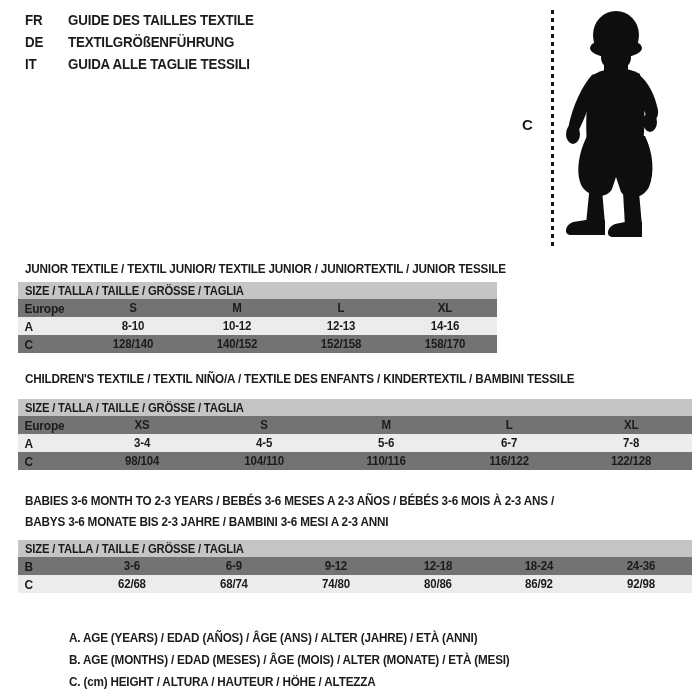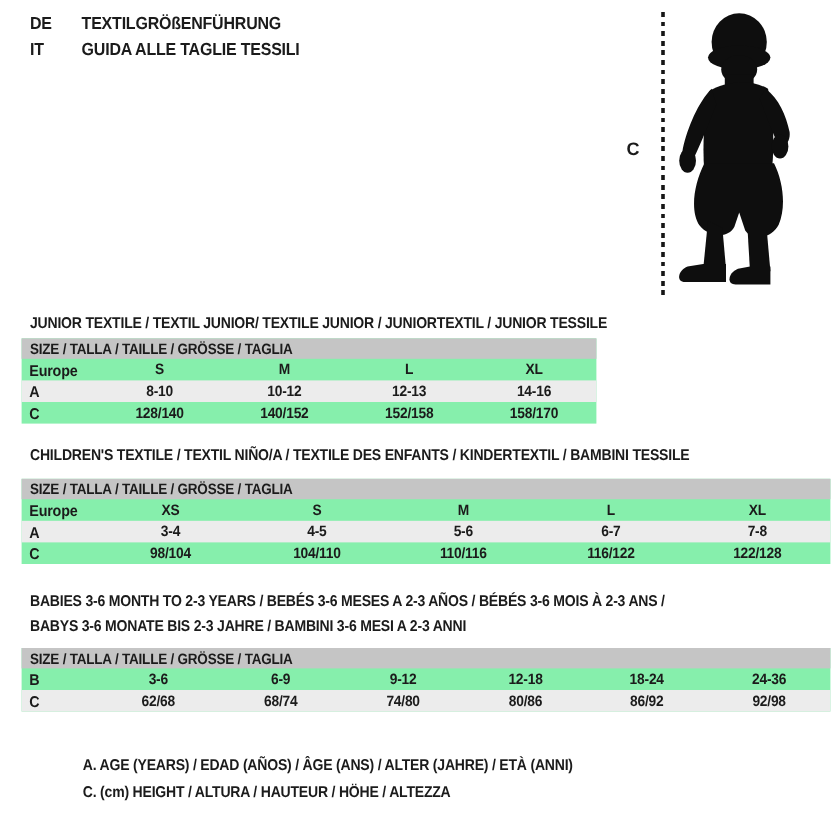--- a/index.html
+++ b/index.html
@@ -23,21 +23,21 @@
   
   .dash-line {
     left:551px; top:10px; width:3px; height:236px;
     background:repeating-linear-gradient(to bottom,#161616 0 4px,transparent 4px 8px);
   }
   .c-label { left:522px; top:116px; font-size:15px; }
   .figure-svg { left:557px; top:8px; width:120px; height:236px; }
 
   
   .ttitle { font-size:13px; white-space:nowrap; transform:scaleX(0.9); transform-origin:0 50%; }
-  .tgrid { background:#86efac; }
+  .tgrid { background:#737373; }
   .size-bar {
     height:17px; background:var(--bar-bg,#c5c5c5);
     display:flex; align-items:center; padding-left:7px; font-size:12.5px;
   }
   .size-bar span { white-space:nowrap; transform:scaleX(0.9); transform-origin:0 50%; }
   .trow { display:grid; align-items:center; height:18px; font-size:12.5px; }
   .cols-4 .trow { grid-template-columns:63px repeat(4,1fr); }
   .cols-5 .trow { grid-template-columns:63px repeat(5,1fr); }
   .cols-6 .trow { grid-template-columns:63px repeat(6,1fr); }
   .trow.shaded { background:var(--shade-bg,#ececec); }
@@ -55,20 +55,24 @@
   .t2-grid  { left:18px; top:399px; width:674px; }
   .t3-title1{ left:25px; top:493px; }
   .t3-title2{ left:25px; top:514px; }
   .t3-grid  { left:18px; top:540px; width:674px; }
 </style>
 </head>
 <body>
 
 <div class="abs lang-list">
   <div class="lang-row">
+    <span class="lang-code">FR</span>
+    <span class="lang-label">GUIDE DES TAILLES TEXTILE</span>
+  </div>
+  <div class="lang-row">
     <span class="lang-code">DE</span>
     <span class="lang-label">TEXTILGRÖßENFÜHRUNG</span>
   </div>
   <div class="lang-row">
     <span class="lang-code">IT</span>
     <span class="lang-label">GUIDA ALLE TAGLIE TESSILI</span>
   </div>
 </div>
 
 <div class="abs dash-line"></div>
@@ -189,15 +193,18 @@
         <span class="tcell">92/98</span>
       </div>
     </div>
 </div>
 
 <div class="abs footnotes">
   <div class="footnote">
       <span>A. AGE (YEARS) / EDAD (AÑOS) / ÂGE (ANS) / ALTER (JAHRE) / ETÀ (ANNI)</span>
     </div>
   <div class="footnote">
+      <span>B. AGE (MONTHS) / EDAD (MESES) / ÂGE (MOIS) / ALTER (MONATE) / ETÀ (MESI)</span>
+    </div>
+  <div class="footnote">
       <span>C. (cm) HEIGHT / ALTURA / HAUTEUR / HÖHE / ALTEZZA</span>
     </div>
 </div>
 
 </body></html>

